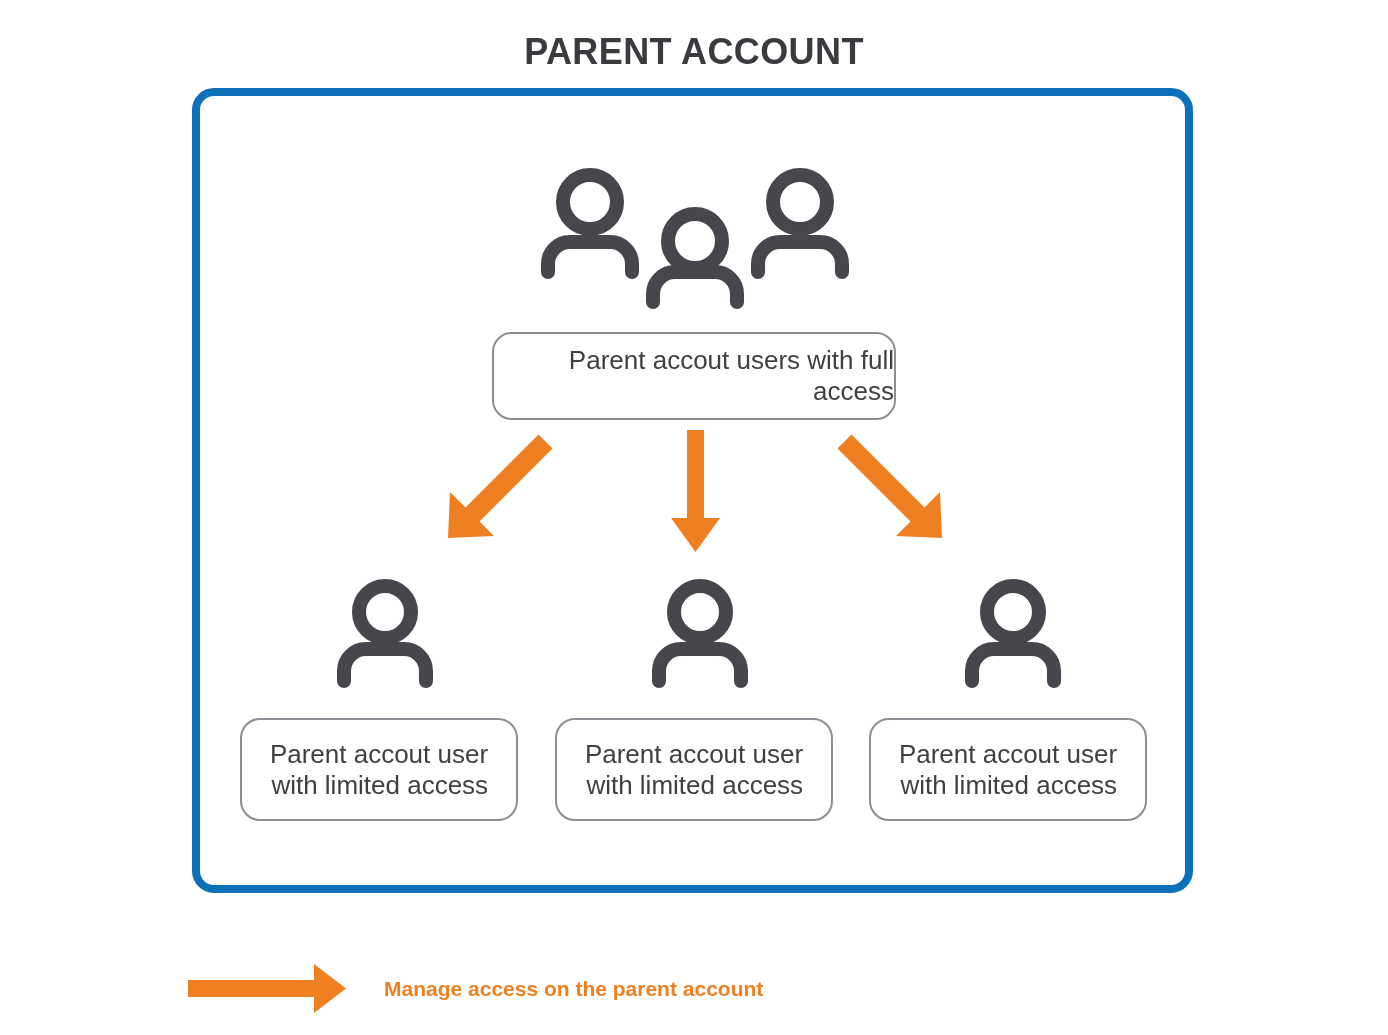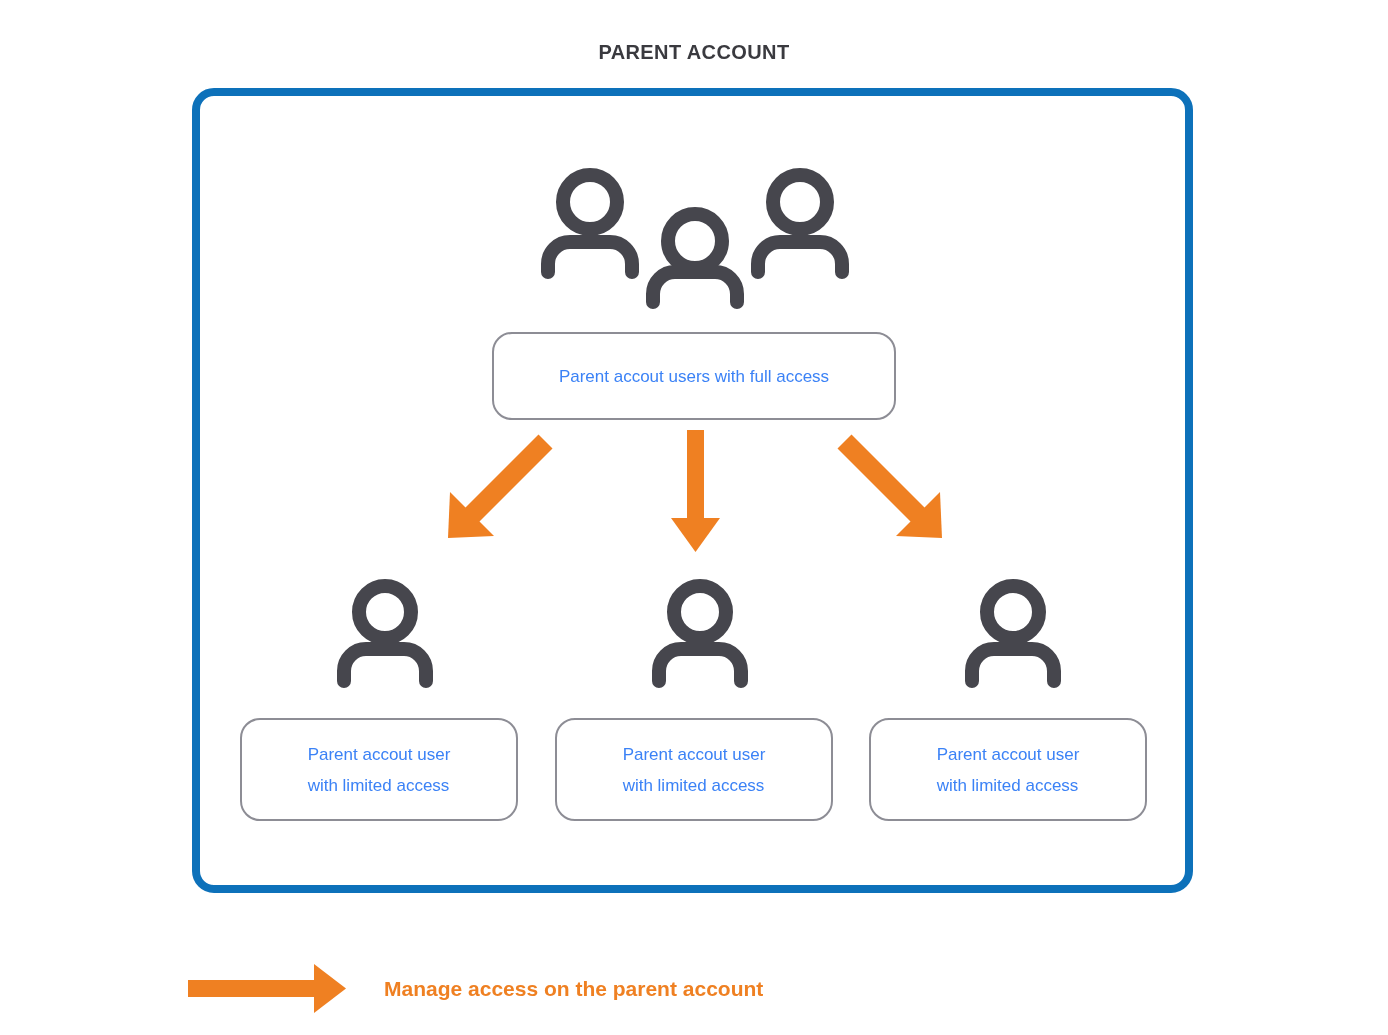--- a/index.html
+++ b/index.html
@@ -21,21 +21,21 @@
     height: 1035px;
   }
 
   
   .page-title {
     position: absolute;
     left: 0;
     top: 36px;
     width: 1388px;
     text-align: center;
-    font-size: 20px;
+    font-size: 36px;
     font-weight: bold;
     letter-spacing: 0.4px;
     color: #3a3a3f;
     line-height: 32px;
     white-space: pre;
   }
 
   
   .parent-frame {
     position: absolute;
@@ -52,23 +52,23 @@
   
   .label-box {
     position: absolute;
     box-sizing: border-box;
     border: 2px solid #8d8d95;
     border-radius: 20px;
     background: #ffffff;
     display: flex;
     align-items: center;
     justify-content: center;
-    text-align: left;
-    color: #3b82f6;
-    font-size: 17px;
+    text-align: right;
+    color: #404040;
+    font-size: 26px;
     line-height: 31px;
   }
   .label-box .txt { white-space: pre-line; }
 
   #box-full-access {
     left: 492px;
     top: 332px;
     width: 404px;
     height: 88px;
   }

